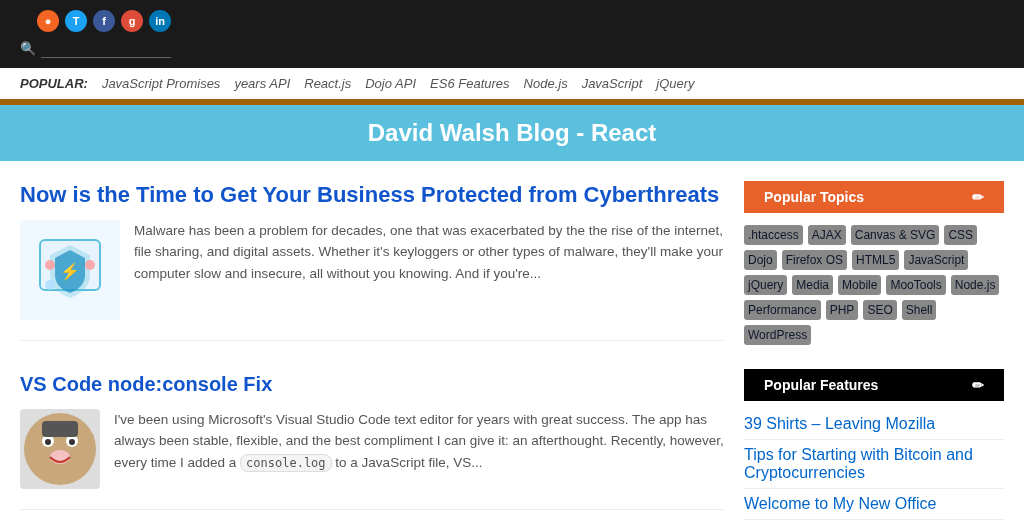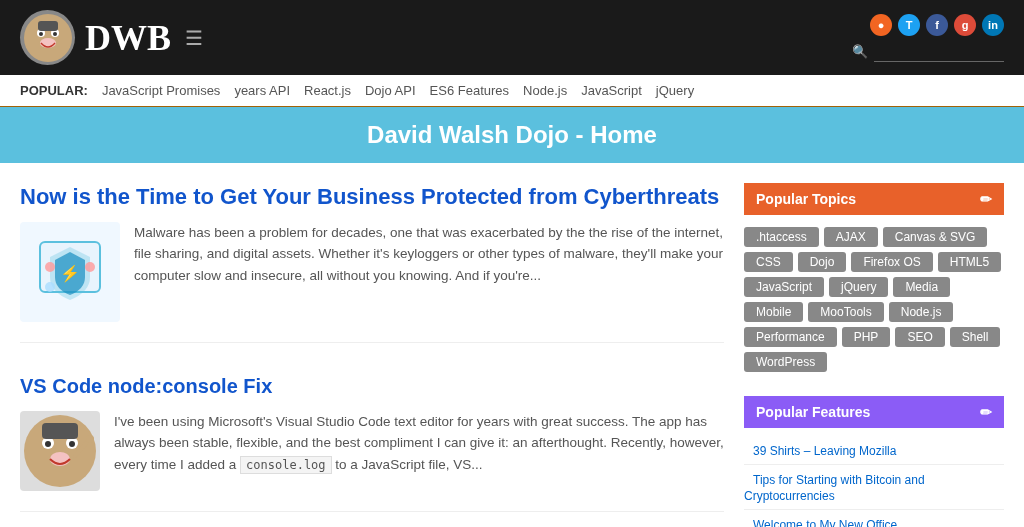--- a/index.html
+++ b/index.html
@@ -73,26 +73,27 @@
       color: #ccc;
       width: 130px;
       outline: none;
       font-size: 13px;
       padding: 2px 4px;
     }
 
     
     .navbar {
       background: #fff;
-      border-bottom: 1px solid #a16207;
+      border-bottom: 6px solid #a16207;
       padding: 8px 20px;
       display: flex;
       align-items: center;
       gap: 14px;
       flex-wrap: wrap;
+      font-style: italic;
     }
     .navbar-popular {
       font-weight: bold;
       font-size: 13px;
       color: #333;
     }
     .navbar a {
       color: #555;
       text-decoration: none;
       font-size: 13px;
@@ -175,103 +176,85 @@
     .article2 .article-title {
       font-size: 20px;
       margin-bottom: 12px;
     }
     .code-inline {
       background: #f4f4f4;
       border: 1px solid #ddd;
       padding: 1px 5px;
       font-family: monospace;
       font-size: 12px;
-      border-radius: 0;
+      border-radius: 8px;
     }
 
     
     .sidebar-section {
       margin-bottom: 20px;
     }
     .sidebar-header {
       display: flex;
       align-items: center;
       justify-content: space-between;
-      padding: 8px 12px;
+      padding: 8px 20px;
       color: #fff;
       font-weight: bold;
       font-size: 14px;
       margin-bottom: 8px;
     }
     .sidebar-header.orange { background: #e8612a; }
-    .sidebar-header.green { background: #8b5cf6; }
+    .sidebar-header.green { background: #000000; }
 
     .tag-cloud {
       display: flex;
       flex-wrap: wrap;
       gap: 5px;
       padding: 4px 0;
     }
     .tag {
       background: #888;
-      color: #ffffff;
-      padding: 3px 12px;
+      color: #0f172a;
+      padding: 3px 4px;
       border-radius: 3px;
       font-size: 12px;
       cursor: pointer;
     }
 
     .popular-features-list {
       list-style: none;
       padding: 0;
     }
     .popular-features-list li {
       padding: 6px 0;
       border-bottom: 1px solid #eee;
     }
     .popular-features-list li a {
       color: #0066cc;
       text-decoration: none;
-      font-size: 12px;
-      margin-left: 9px;
+      font-size: 16px;
     }
 
     
     .mascot {
       width: 80px;
       height: 80px;
       background: #ddd;
       border-radius: 4px;
       display: flex;
       align-items: center;
       justify-content: center;
       flex-shrink: 0;
     }
   </style>
 </head>
 <body>
 
 <header class="header">
-  <div class="header-left">
-    <div class="logo-icon">
-
-      <svg viewBox="0 0 50 50" xmlns="http://www.w3.org/2000/svg">
-        <circle cx="25" cy="25" r="24" fill="#c8a87a"></circle>
-        <circle cx="18" cy="20" r="4" fill="white"></circle>
-        <circle cx="32" cy="20" r="4" fill="white"></circle>
-        <circle cx="18" cy="21" r="2" fill="#333"></circle>
-        <circle cx="32" cy="21" r="2" fill="#333"></circle>
-        <ellipse cx="25" cy="30" rx="8" ry="5" fill="#f4c2c2"></ellipse>
-        <path d="M18 30 Q25 38 32 30" stroke="#c0392b" stroke-width="1.5" fill="none"></path>
-        <rect x="15" y="8" width="20" height="10" rx="3" fill="#555"></rect>
-      </svg>
-    </div>
-    <span class="logo-text">DWB</span>
-    <span style="color:#aaa; font-size:20px; margin-left:4px;">☰</span>
-  </div>
   <div class="header-right">
     <div class="social-icons">
       <div class="social-icon" style="background:#f26522;">●</div>
       <div class="social-icon" style="background:#1da1f2;">T</div>
       <div class="social-icon" style="background:#3b5998;">f</div>
       <div class="social-icon" style="background:#dd4b39;">g</div>
       <div class="social-icon" style="background:#0077b5;">in</div>
     </div>
     <div class="search-bar">
       <span class="search-icon-wrap">🔍</span>
@@ -286,21 +269,21 @@
   <a href="#">years API</a>
   <a href="#">React.js</a>
   <a href="#">Dojo API</a>
   <a href="#">ES6 Features</a>
   <a href="#">Node.js</a>
   <a href="#">JavaScript</a>
   <a href="#">jQuery</a>
 </nav>
 
 <div class="hero-banner">
-  <h1>David Walsh Dojo - Home</h1>
+  <h1>David Walsh Blog - React</h1>
 </div>
 
 <div class="main-container">
 
   <main class="content-area">
 
     <article class="article">
       <a href="#" class="article-title">Now is the Time to Get Your Business Protected from Cyberthreats</a>
       <div class="article-body">
         <div class="article-thumb shield-thumb">

